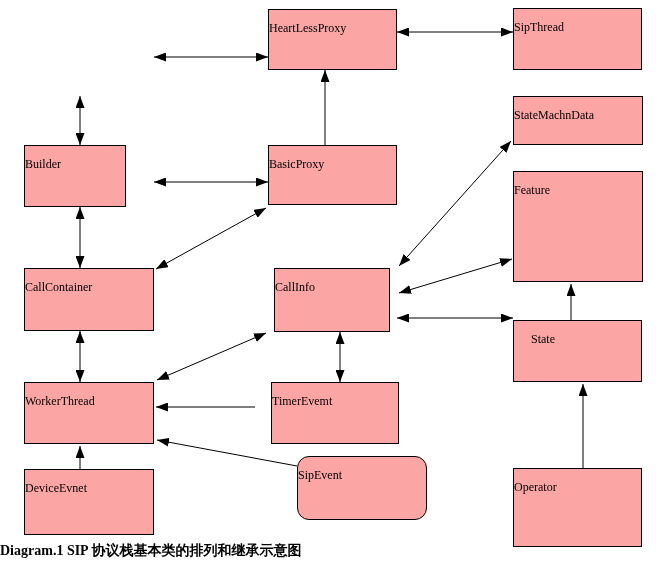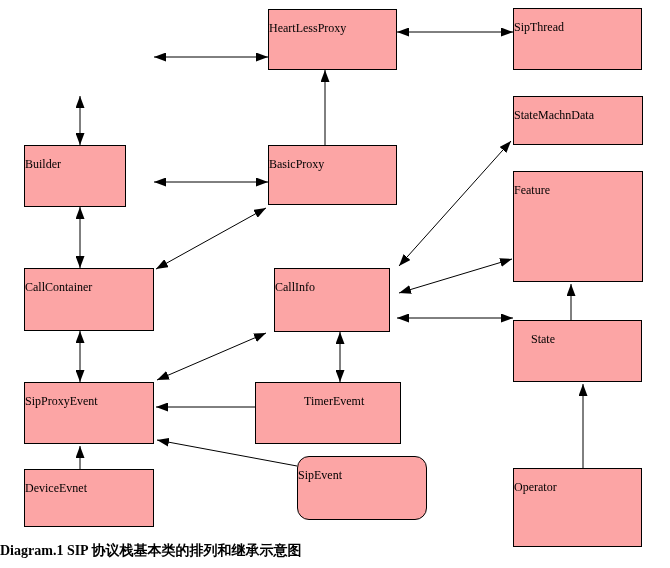--- a/index.html
+++ b/index.html
@@ -52,26 +52,26 @@
     color: #000000;
   }
 </style>
 </head>
 <body>
 
 <div class="canvas">
   <div class="nodes-layer" id="nodes-layer">
       <div class="node" style="left: 24px; top: 145px; width: 102px; height: 62px;"><span>Builder</span></div>
       <div class="node" style="left: 24px; top: 268px; width: 130px; height: 63px;"><span>CallContainer</span></div>
-      <div class="node" style="left: 24px; top: 382px; width: 130px; height: 62px;"><span>SipProxyEvent</span></div>
-      <div class="node" style="left: 24px; top: 469px; width: 130px; height: 58px;"><span>DeviceEvnet</span></div>
+      <div class="node" style="left: 24px; top: 382px; width: 130px; height: 62px;"><span>WorkerThread</span></div>
+      <div class="node" style="left: 24px; top: 469px; width: 130px; height: 66px;"><span>DeviceEvnet</span></div>
       <div class="node" style="left: 268px; top: 9px; width: 129px; height: 61px;"><span>HeartLessProxy</span></div>
       <div class="node" style="left: 268px; top: 145px; width: 129px; height: 60px;"><span>BasicProxy</span></div>
       <div class="node" style="left: 274px; top: 268px; width: 116px; height: 64px;"><span>CallInfo</span></div>
-      <div class="node" style="left: 255px; top: 382px; width: 146px; height: 62px; padding-left: 48px;"><span>TimerEvemt</span></div>
+      <div class="node" style="left: 271px; top: 382px; width: 128px; height: 62px;"><span>TimerEvemt</span></div>
       <div class="node" style="left: 297px; top: 456px; width: 130px; height: 64px; border-radius: 12px;"><span>SipEvent</span></div>
       <div class="node" style="left: 513px; top: 8px; width: 129px; height: 62px;"><span>SipThread</span></div>
       <div class="node" style="left: 513px; top: 96px; width: 130px; height: 49px;"><span>StateMachnData</span></div>
       <div class="node" style="left: 513px; top: 171px; width: 130px; height: 111px;"><span>Feature</span></div>
       <div class="node" style="left: 513px; top: 320px; width: 129px; height: 62px; padding-left: 17px;"><span>State</span></div>
       <div class="node" style="left: 513px; top: 468px; width: 129px; height: 79px;"><span>Operator</span></div>
     </div>
   <svg class="edges-layer" id="edges-layer" width="670" height="568">
     <defs>
       <marker id="arrow-end" viewBox="0 0 12 9" refX="12" refY="4.5" markerWidth="12" markerHeight="9" markerUnits="userSpaceOnUse" orient="auto">

